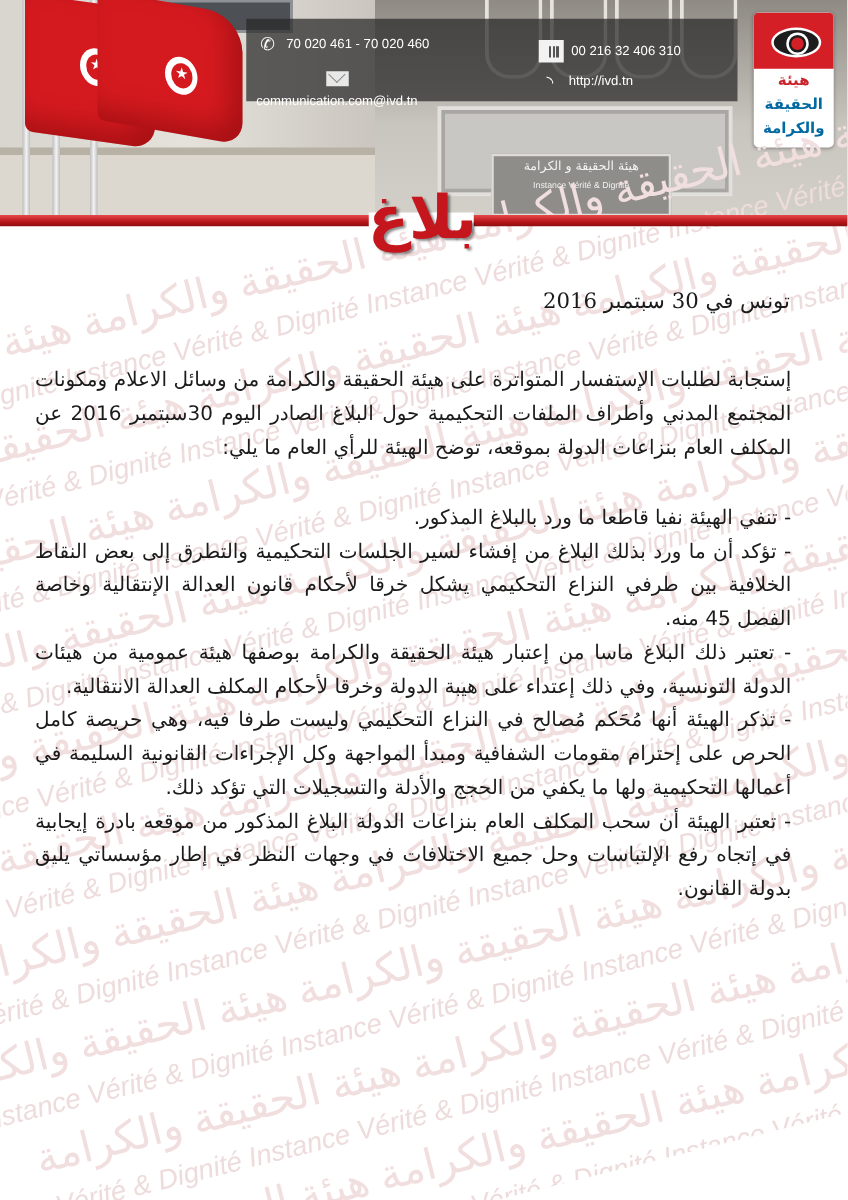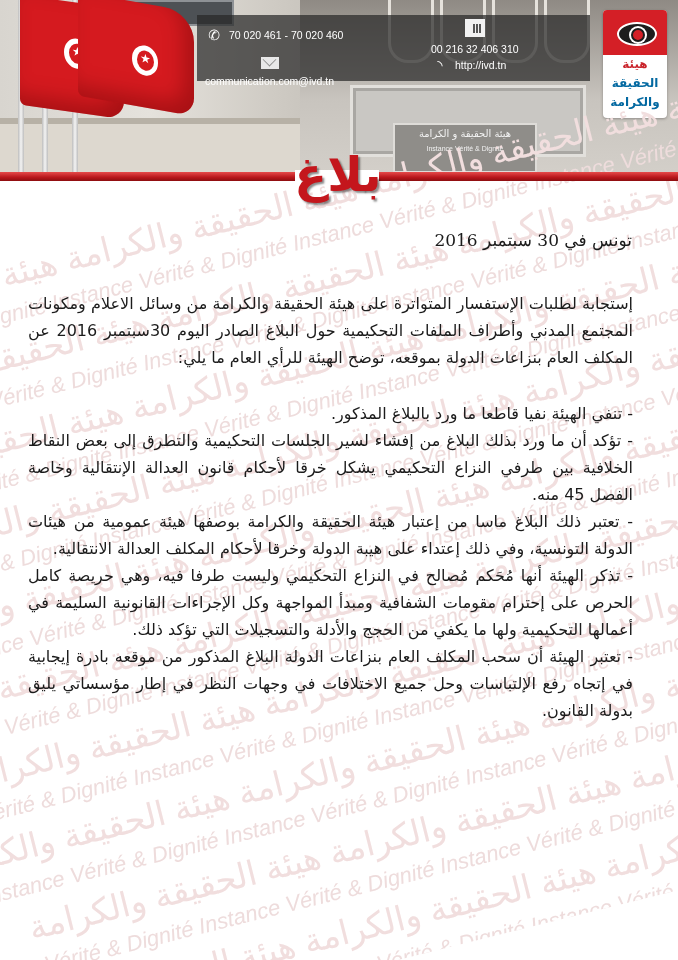--- a/index.html
+++ b/index.html
@@ -94,21 +94,21 @@
 
   <div class="contact-bar">
     <div class="contact" style="left:8px;top:12px;">
       <span class="ico">✆</span>
       <span>70 020 461 - 70 020 460</span>
     </div>
     <div class="contact" style="left:8px;top:42px;flex-direction:column;">
       <span class="ico ico-mail"></span>
       <span>communication.com@ivd.tn</span>
     </div>
-    <div class="contact" style="left:234px;top:4px;flex-direction:column;">
+    <div class="contact" style="left:234px;top:17px;">
       <span class="ico ico-fax"></span>
       <span>00 216 32 406 310</span>
     </div>
     <div class="contact" style="left:234px;top:42px;">
       <span class="ico">◝</span>
       <span>http://ivd.tn</span>
     </div>
   </div>
 
   <div class="logo">

